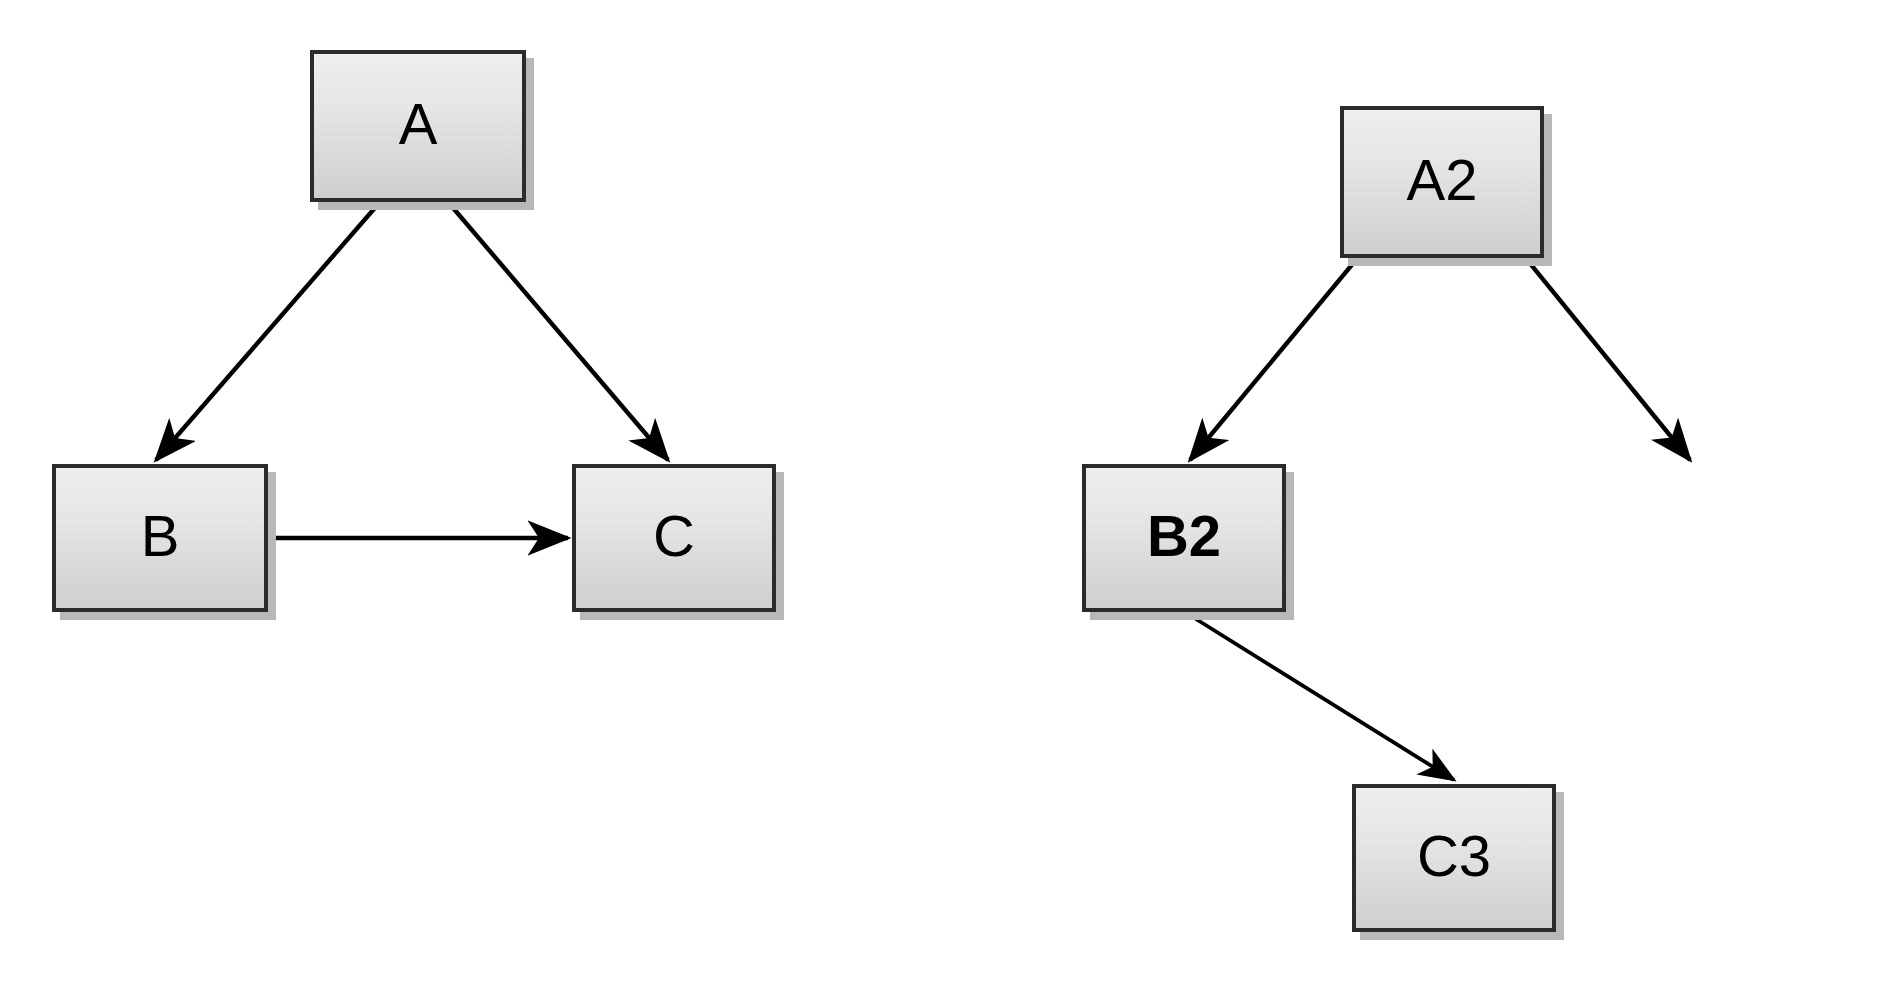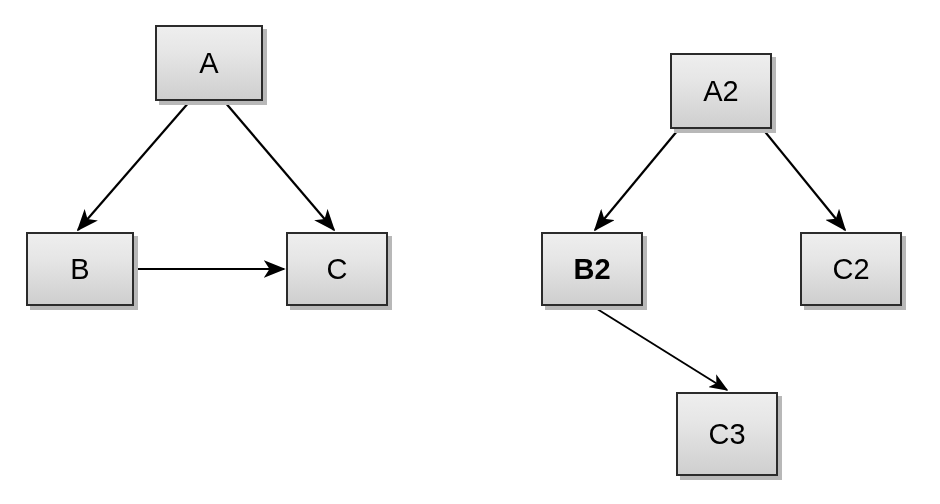--- a/index.html
+++ b/index.html
@@ -80,21 +80,18 @@
   </div>
 
   <div class="node" style="left:670px; top:25px; width:102px; height:76px;margin-top:28px;">
     <span class="node-label">A2</span>
   </div>
 
   <div class="node" style="left:541px; top:232px; width:102px; height:74px;font-weight:bold;">
     <span class="node-label">B2</span>
   </div>
 
-  <div class="node" style="left:800px; top:232px; width:102px; height:74px;">
-    <span class="node-label">C2</span>
-  </div>
 
-  <div class="node" style="left:676px; top:392px; width:102px; height:84px;">
+  <div class="node" style="left:676px; top:392px; width:102px; height:74px;">
     <span class="node-label">C3</span>
   </div>
 
 </div>
 
 </body></html>

